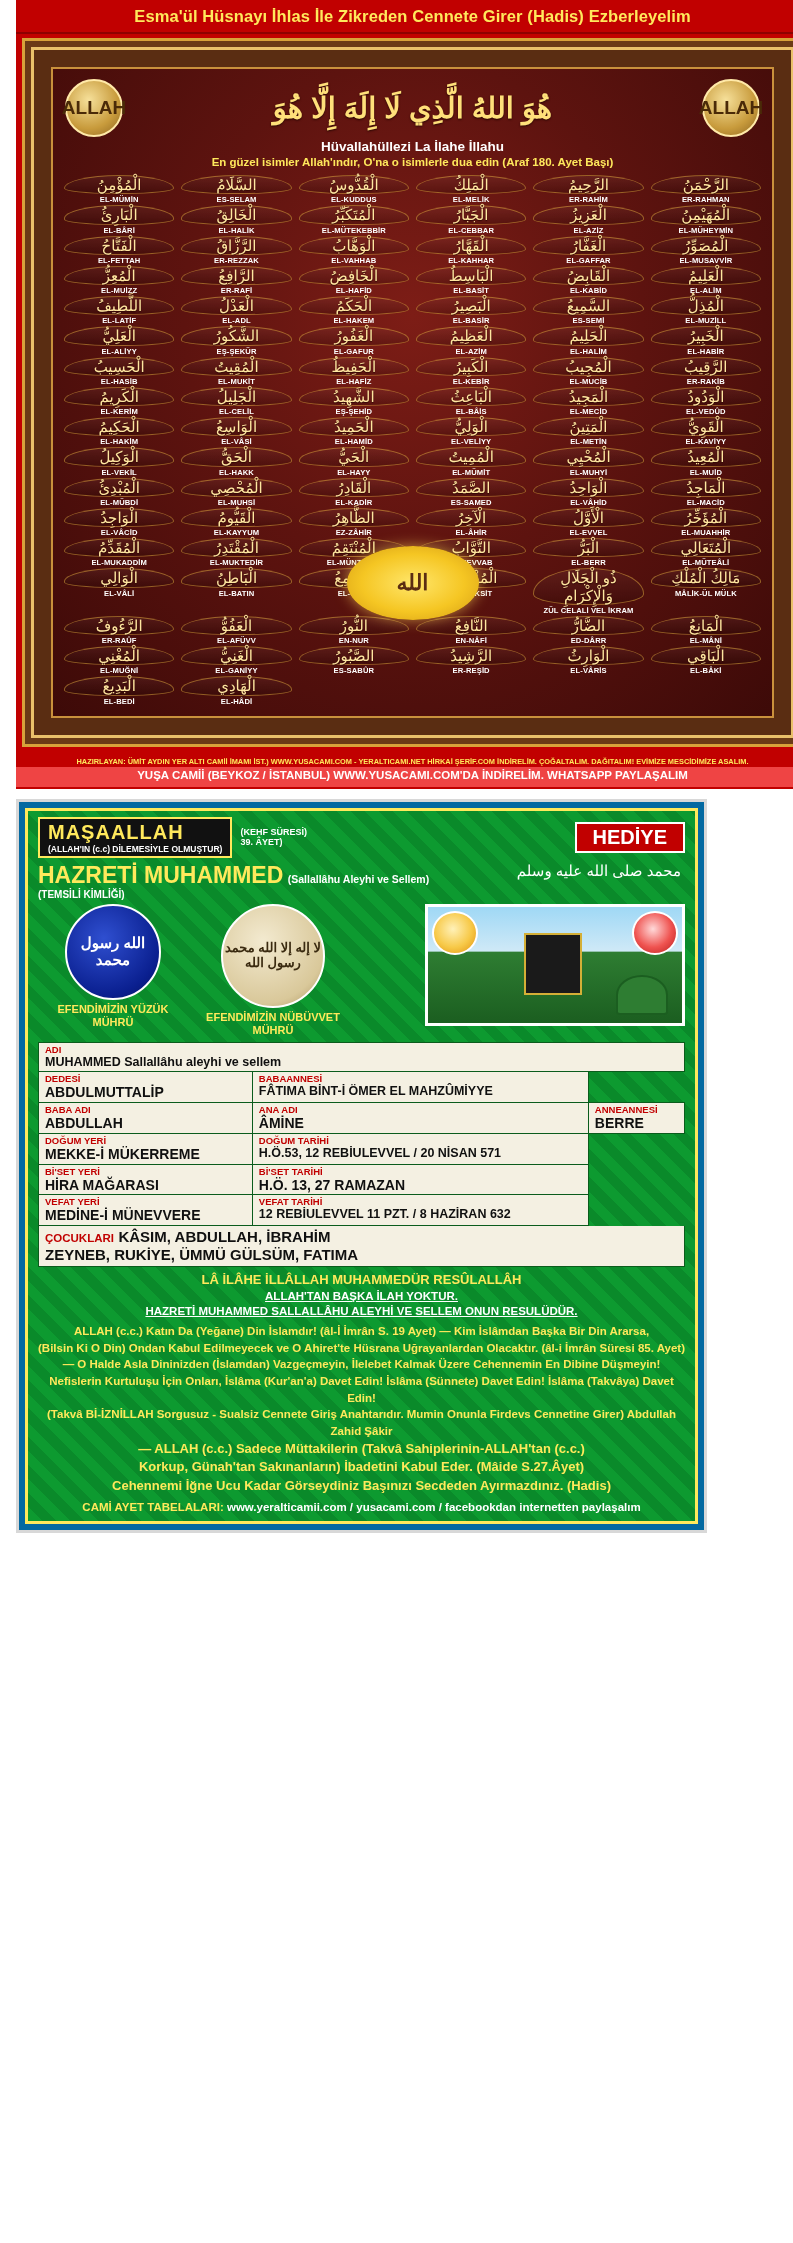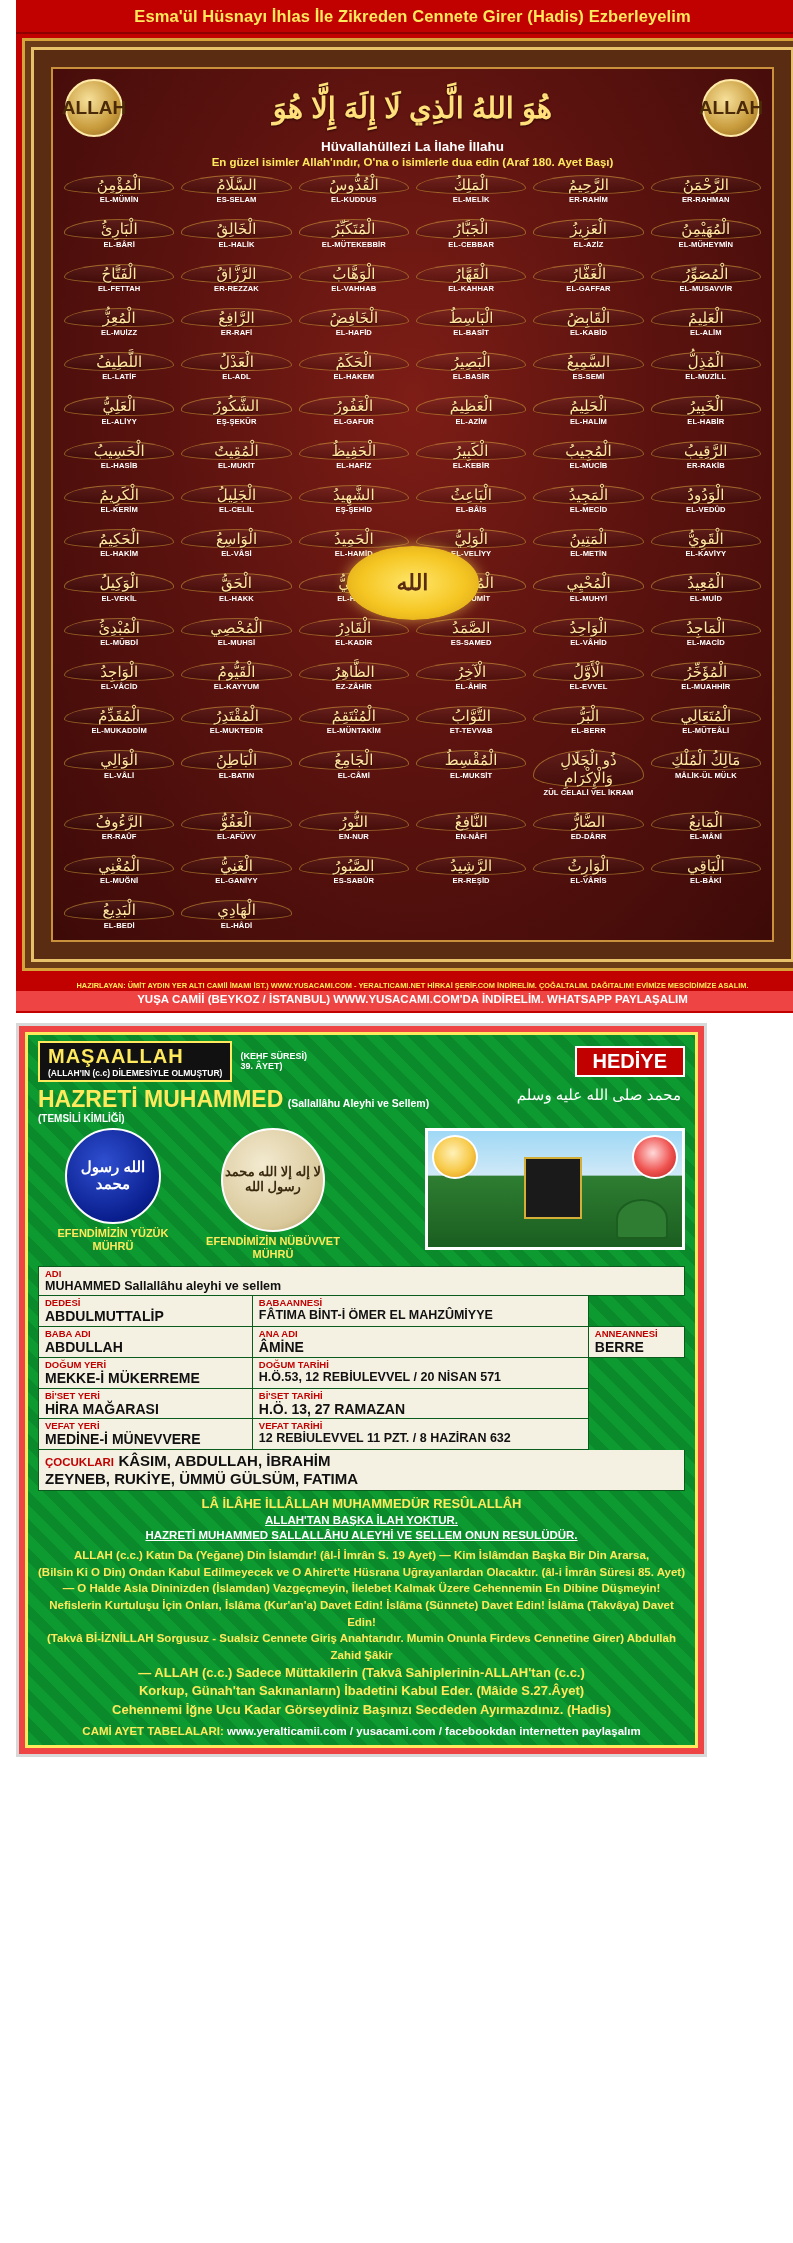--- a/index.html
+++ b/index.html
@@ -60,21 +60,21 @@
     font-size: 13.5px; margin-top: 2px;
   }
   .p1-sub2 {
     text-align: center; color: #ffe95c; font-weight: bold;
     font-size: 11.5px; margin-top: 2px; margin-bottom: 4px;
   }
 
   .names-grid {
     display: grid;
     grid-template-columns: repeat(6, 1fr);
-    gap: 14px 1px;
+    gap: 0 1px;
     padding: 2px 2px 0 2px;
   }
   .name-cell {
     position: relative;
     text-align: center;
     padding-top: 1px;
   }
   .name-ar {
     display: block;
     color: #ffe7a0;
@@ -117,21 +117,21 @@
   .p1-footer2 {
     background: #ef4444; color: #ffffff; font-size: 11.5px; font-weight: bold;
     text-align: center; padding: 2px 2px 6px 2px;
   }
 
   .gap { height: 10px; background: #ffffff; }
 
   
   .poster2 {
     width: 691px;
-    background: #ef4444;
+    background: #0369a1;
     border: 3px solid #d8d8d8;
     padding: 6px;
   }
   .p2-inner {
     border: 3px solid #ffe95c;
     background:
       repeating-linear-gradient(45deg, #0d9a30 0px, #0d9a30 10px, #0a8a2a 10px, #0a8a2a 20px);
     padding: 6px 10px 8px 10px;
   }
   .p2-topbar { display: flex; align-items: center; gap: 8px; }

